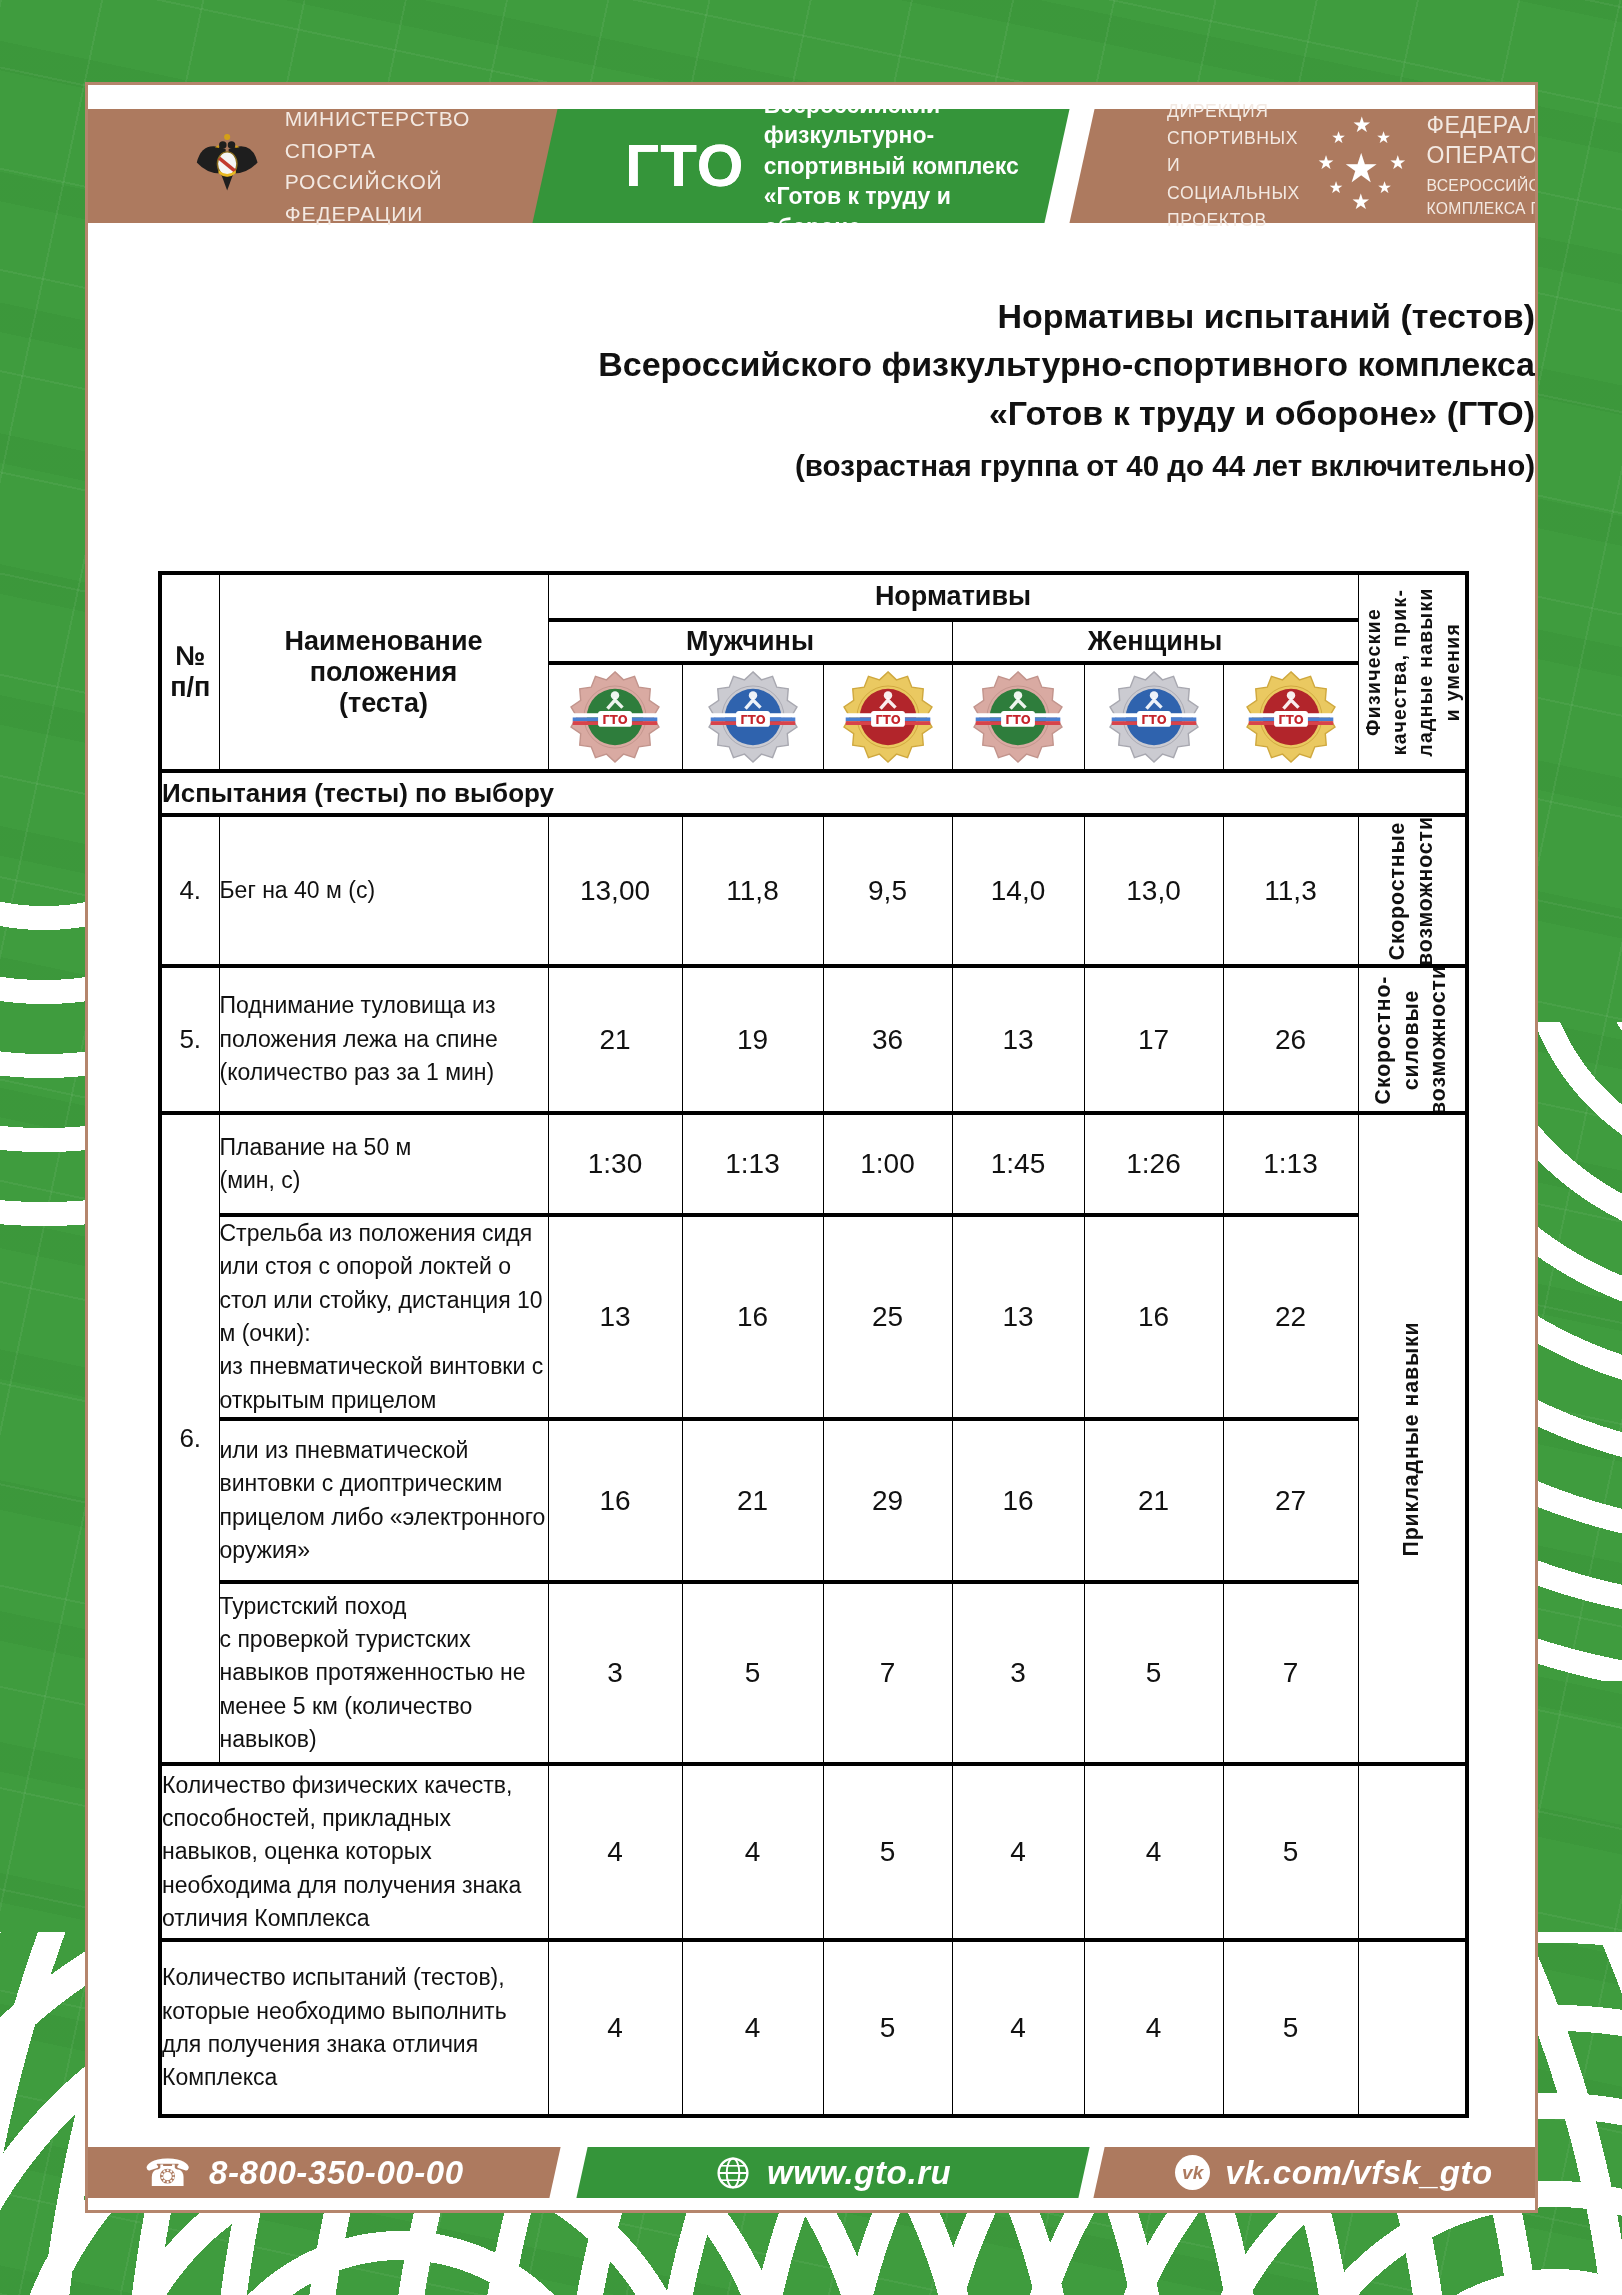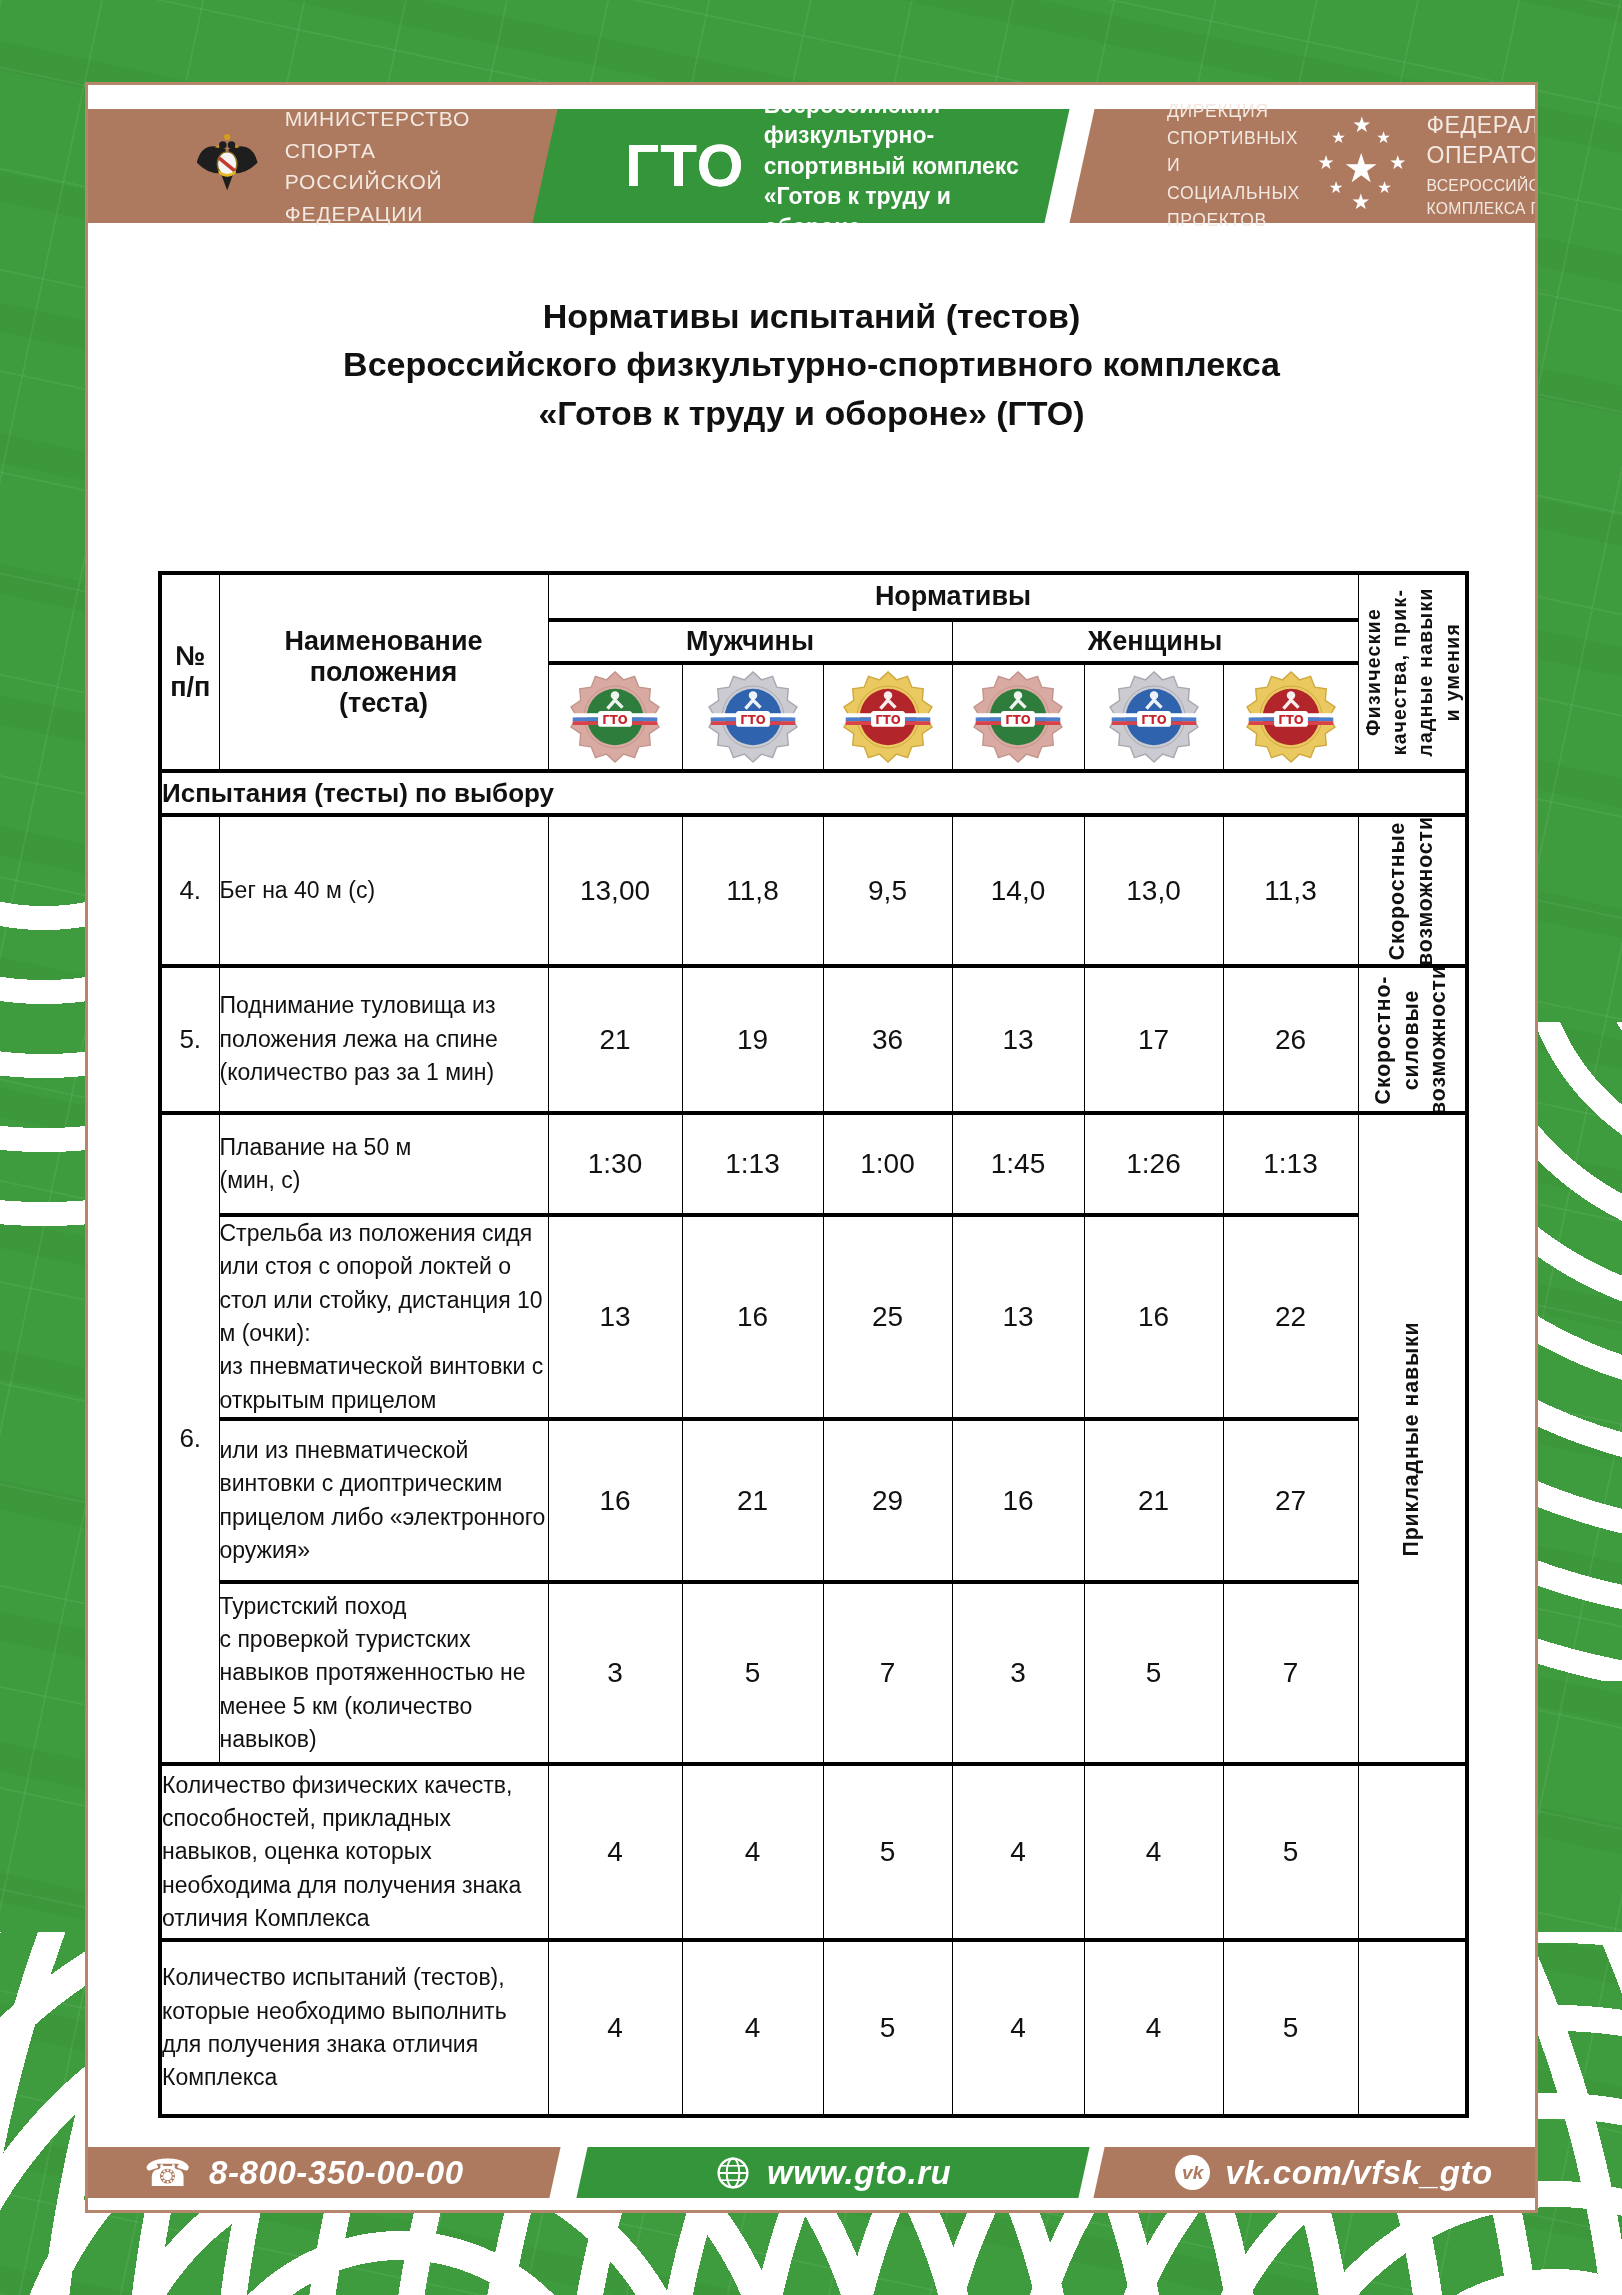--- a/index.html
+++ b/index.html
@@ -48,21 +48,21 @@
   .starcluster .s0{font-size:40px;left:27px;top:33px;}
   .starcluster .s1{font-size:21.3px;left:36px;top:0px;}
   .starcluster .s2{font-size:16.3px;left:15px;top:14px;}
   .starcluster .s3{font-size:16.3px;left:60px;top:14px;}
   .starcluster .s4{font-size:19px;left:1.3px;top:38px;}
   .starcluster .s5{font-size:19px;left:73px;top:38px;}
   .starcluster .s6{font-size:16.3px;left:12.5px;top:64px;}
   .starcluster .s7{font-size:16.3px;left:61px;top:64px;}
   .starcluster .s8{font-size:21.3px;left:35px;top:77px;}
 
-  .titleblock{position:absolute;left:0;top:207px;width:100%;text-align:center;color:#111;}
+  .titleblock{position:absolute;left:0;top:207px;width:100%;text-align:right;color:#111;}
   .title-main{font-size:34px;font-weight:bold;line-height:1.42;white-space:pre-line;}
   .title-stage{font-size:31px;font-weight:bold;margin-top:30px;}
   .title-age{font-size:29.5px;font-weight:bold;margin-top:12.5px;}
 
   
   table.std{position:absolute;left:70px;top:486px;border-collapse:collapse;table-layout:fixed;
     border:4.4px solid #000;color:#111;}
   table.std td{border:1.9px solid #000;border-top-width:4.4px;border-bottom-width:4.4px;padding:0;vertical-align:middle;overflow:hidden;}
   .c{text-align:center;}
   .b{font-weight:bold;}
@@ -156,20 +156,21 @@
           <div class="op-right-small">ВСЕРОССИЙСКОГО
 КОМПЛЕКСА ГТО</div>
         </div>
       </div>
     </div>
 
     <div class="titleblock">
       <div class="title-main">Нормативы испытаний (тестов)
 Всероссийского физкультурно-спортивного комплекса
 «Готов к труду и обороне» (ГТО)</div>
+      <div class="title-age">(возрастная группа от 40 до 44 лет включительно)</div>
     </div>
 
     <table class="std">
       <colgroup>
         <col style="width:59px">
           <col style="width:329px">
         <col style="width:134px">
           <col style="width:141px">
           <col style="width:129px">
         <col style="width:132px">

